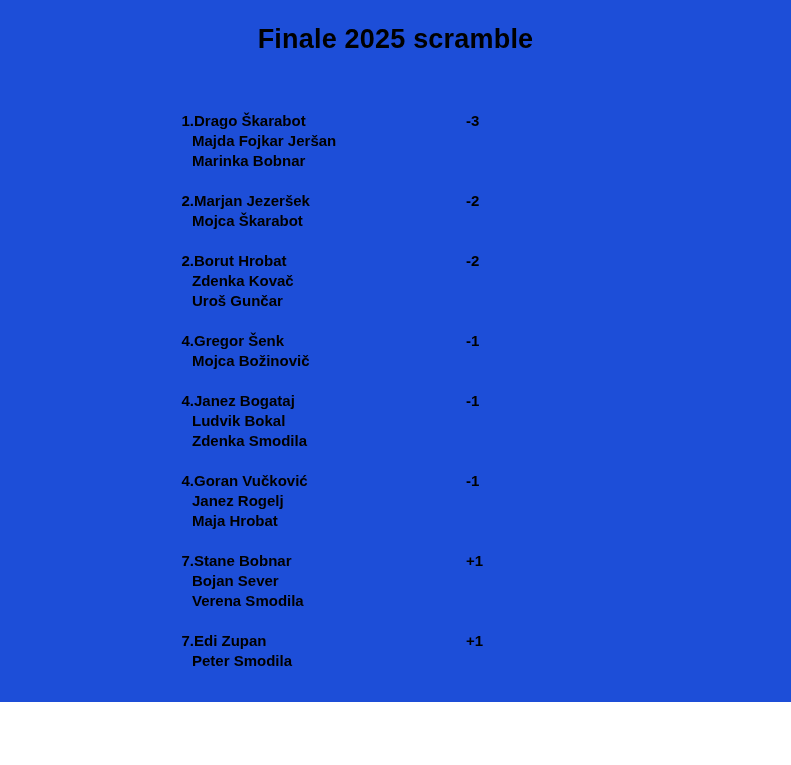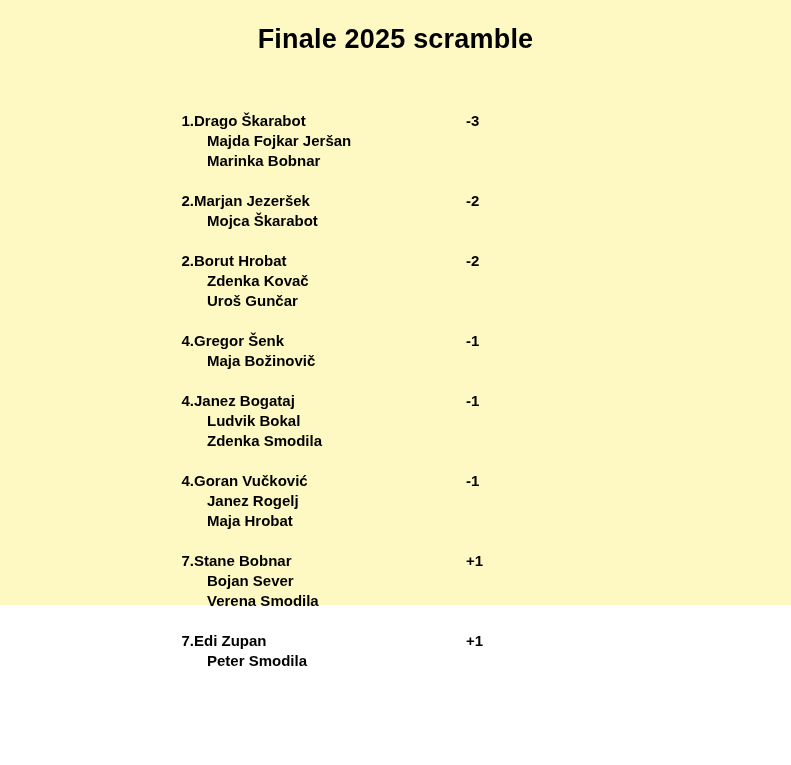--- a/index.html
+++ b/index.html
@@ -10,22 +10,22 @@
   body {
     width: 791px;
     height: 765px;
     font-family: "Liberation Sans", sans-serif;
     color: #000000;
     overflow: hidden;
   }
   .page {
     position: relative;
     width: 791px;
-    height: 605px;
-    background: #fef9c3;
+    height: 702px;
+    background: #1d4ed8;
   }
   .doc-title {
     position: absolute;
     top: 24px;
     left: 0;
     width: 791px;
     text-align: center;
     font-size: 27px;
     font-weight: bold;
     letter-spacing: 0.2px;
@@ -50,21 +50,21 @@
     text-align: right;
     font-size: 15px;
     font-weight: bold;
   }
   .player {
     font-size: 15px;
     font-weight: bold;
     white-space: nowrap;
   }
   .player.sub {
-    margin-left: 37px;
+    margin-left: 22px;
   }
   .score {
     position: absolute;
     left: 296px;
     top: 0;
     font-size: 15px;
     font-weight: bold;
   }
 </style>
 </head>
@@ -115,21 +115,21 @@
       </div>
     </div>
 
     <div class="team">
       <div class="score">-1</div>
       <div class="team-row">
         <span class="rank">4.</span>
         <span class="player">Gregor Šenk</span>
       </div>
       <div class="team-row">
-        <span class="player sub">Maja Božinovič</span>
+        <span class="player sub">Mojca Božinovič</span>
       </div>
     </div>
 
     <div class="team">
       <div class="score">-1</div>
       <div class="team-row">
         <span class="rank">4.</span>
         <span class="player">Janez Bogataj</span>
       </div>
       <div class="team-row">

